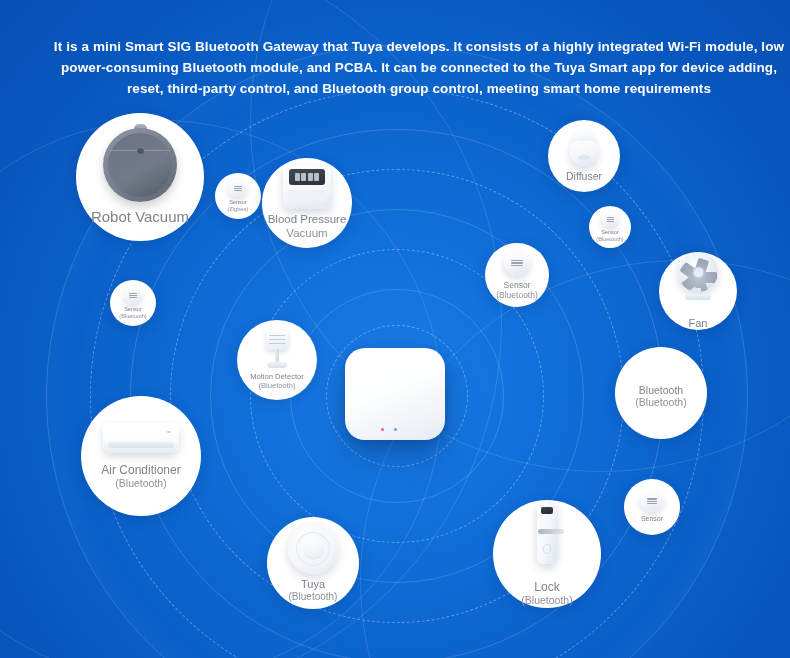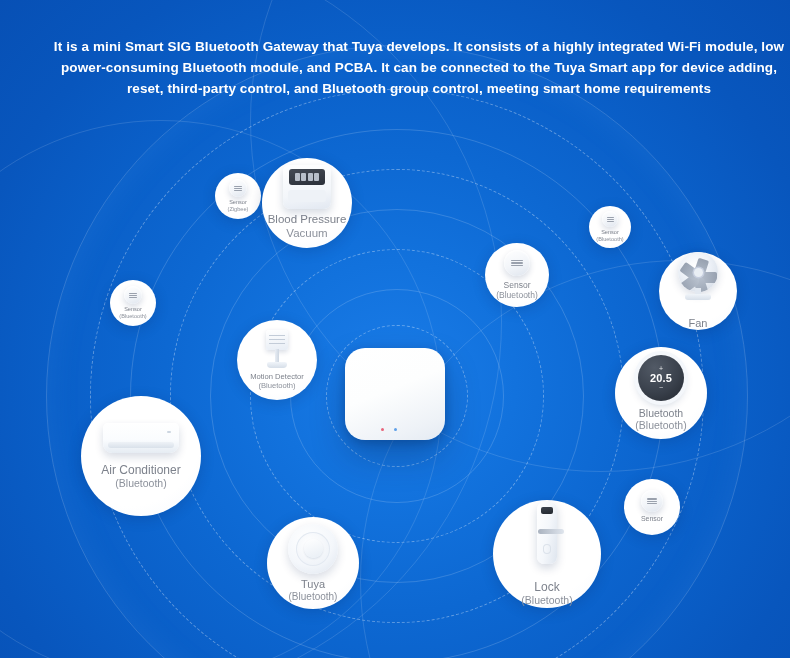--- a/index.html
+++ b/index.html
@@ -231,20 +231,32 @@
   <div class="arc" style="left:-260px;top:-60px;width:760px;height:760px;"></div>
   <div class="arc" style="left:360px;top:260px;width:640px;height:640px;"></div>
 
   <div id="headline">It is a mini Smart SIG Bluetooth Gateway that Tuya develops. It consists of a highly integrated Wi-Fi module, low power-consuming Bluetooth module, and PCBA. It can be connected to the Tuya Smart app for device adding, reset, third-party control, and Bluetooth group control, meeting smart home requirements</div>
 
   <div id="gateway">
     <span class="led red"></span>
     <span class="led blue"></span>
   </div>
 
+  <div class="node big" style="left:76px;top:113px;width:128px;height:128px;">
+    <div class="art i-vac">
+      <span class="bump"></span>
+        <span class="br l"></span>
+        <span class="br r"></span>
+      <span class="body"></span>
+        <span class="top"></span>
+        <span class="line"></span>
+        <span class="dot"></span>
+    </div>
+    <div class="lbl" style="margin-top:6px;">Robot Vacuum</div>
+  </div>
 
   <div class="node small" style="left:215px;top:173px;width:46px;height:46px;">
     <div class="i-sens" style="width:18px;height:18px;">
       <div class="waves">
         <span class="w" style="width:8px;height:1.2px;"></span>
         <span class="w" style="width:8px;height:1.2px;"></span>
         <span class="w" style="width:8px;height:1.2px;"></span>
       </div>
     </div>
     <div class="lbl" style="margin-top:2px;">Sensor</div>
@@ -259,20 +271,28 @@
           <i class="seg"></i>
           <i class="seg"></i>
           <i class="seg"></i>
         </span>
       <span class="panel"></span>
     </div>
     <div class="lbl" style="margin-top:4px;">Blood Pressure</div>
     <div class="sub">Vacuum</div>
   </div>
 
+  <div class="mid node" style="left:548px;top:120px;width:72px;height:72px;font-size:10.5px;">
+    <div class="art i-dif" style="width:30px;height:37px;">
+      <span class="cap" style="left:4px;width:22px;height:15px;"></span>
+      <span class="bod" style="left:1px;top:12px;width:28px;height:25px;"></span>
+      <span class="glow" style="left:9px;top:26px;width:12px;height:5px;"></span>
+    </div>
+    <div class="lbl" style="margin-top:4px;">Diffuser</div>
+  </div>
 
   <div class="node small" style="left:589px;top:206px;width:42px;height:42px;">
     <div class="i-sens" style="width:16px;height:16px;">
       <div class="waves">
         <span class="w" style="width:7px;height:1.1px;"></span>
         <span class="w" style="width:7px;height:1.1px;"></span>
         <span class="w" style="width:7px;height:1.1px;"></span>
       </div>
     </div>
     <div class="lbl" style="margin-top:2px;">Sensor</div>
@@ -326,25 +346,20 @@
       <span class="slat" style="top:9px;"></span>
       <span class="slat" style="top:13px;"></span>
       <span class="pole"></span>
       <span class="foot"></span>
     </div>
     <div class="lbl" style="margin-top:3px;">Motion Detector</div>
     <div class="sub">(Bluetooth)</div>
   </div>
 
   <div class="node mid" style="left:615px;top:347px;width:92px;height:92px;font-size:10.5px;">
-    <div class="i-thermo">
-      <span class="plus">+</span>
-      <span class="val">20.5</span>
-      <span class="minus">−</span>
-    </div>
     <div class="lbl" style="margin-top:6px;">Bluetooth</div>
     <div class="sub">(Bluetooth)</div>
   </div>
 
   <div class="node mid" style="left:81px;top:396px;width:120px;height:120px;font-size:12px;">
     <div class="art i-ac">
       <span class="shell"></span>
         <span class="vent"></span>
         <span class="led"></span>
     </div>

